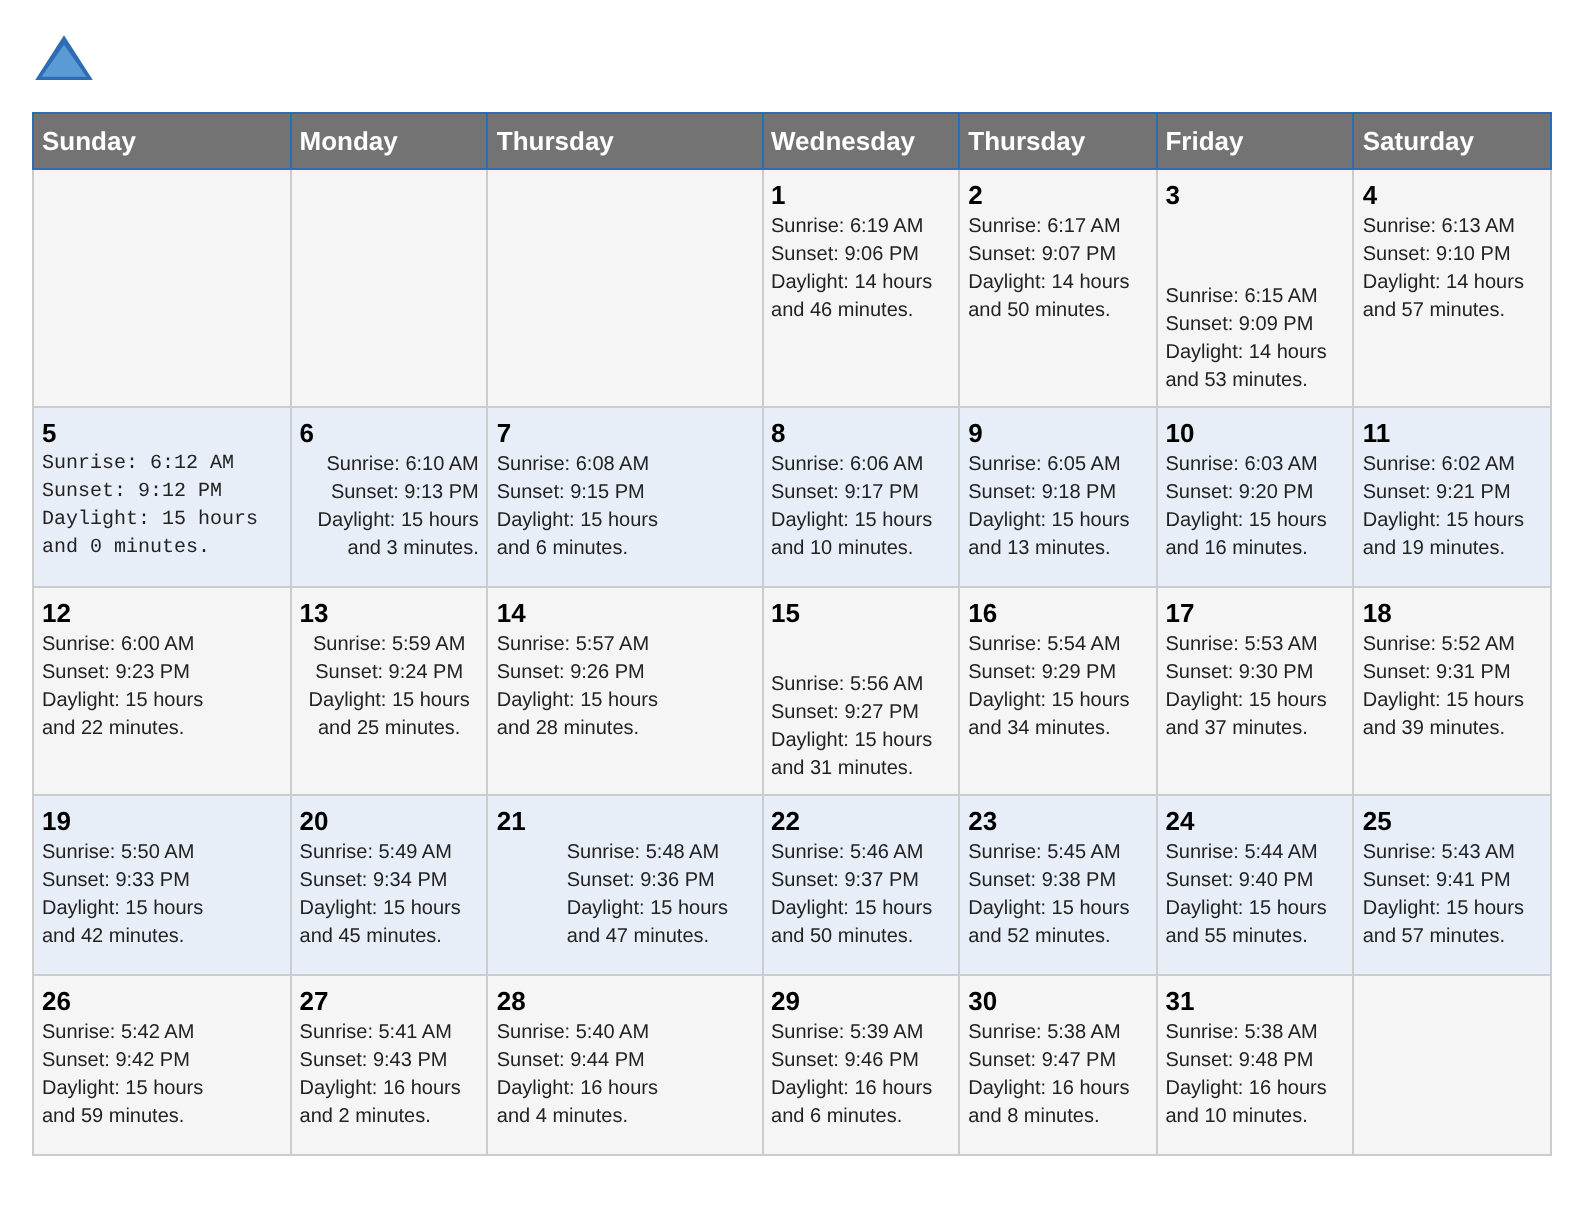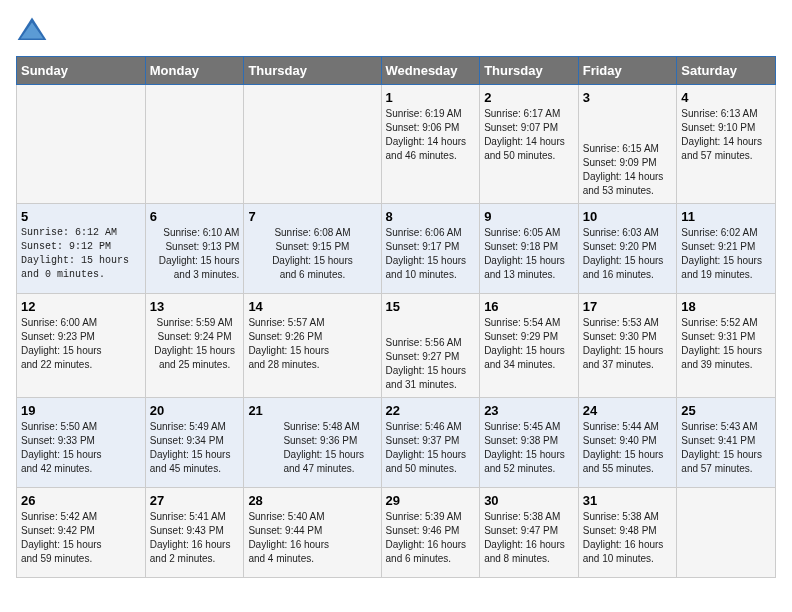--- a/index.html
+++ b/index.html
@@ -170,21 +170,21 @@
         </td>
         <td>
           <div class="day-num">6</div>
           <div class="cell-text" style="white-space: pre-line; text-align: right;">Sunrise: 6:10 AM
 Sunset: 9:13 PM
 Daylight: 15 hours
 and 3 minutes.</div>
         </td>
         <td>
           <div class="day-num">7</div>
-          <div class="cell-text" style="white-space: pre-line; text-align: center;">Sunrise: 6:08 AM
+          <div class="cell-text" style="white-space: pre-line;">Sunrise: 6:08 AM
 Sunset: 9:15 PM
 Daylight: 15 hours
 and 6 minutes.</div>
         </td>
         <td>
           <div class="day-num">8</div>
           <div class="cell-text" style="white-space: pre-line;">Sunrise: 6:06 AM
 Sunset: 9:17 PM
 Daylight: 15 hours
 and 10 minutes.</div>

